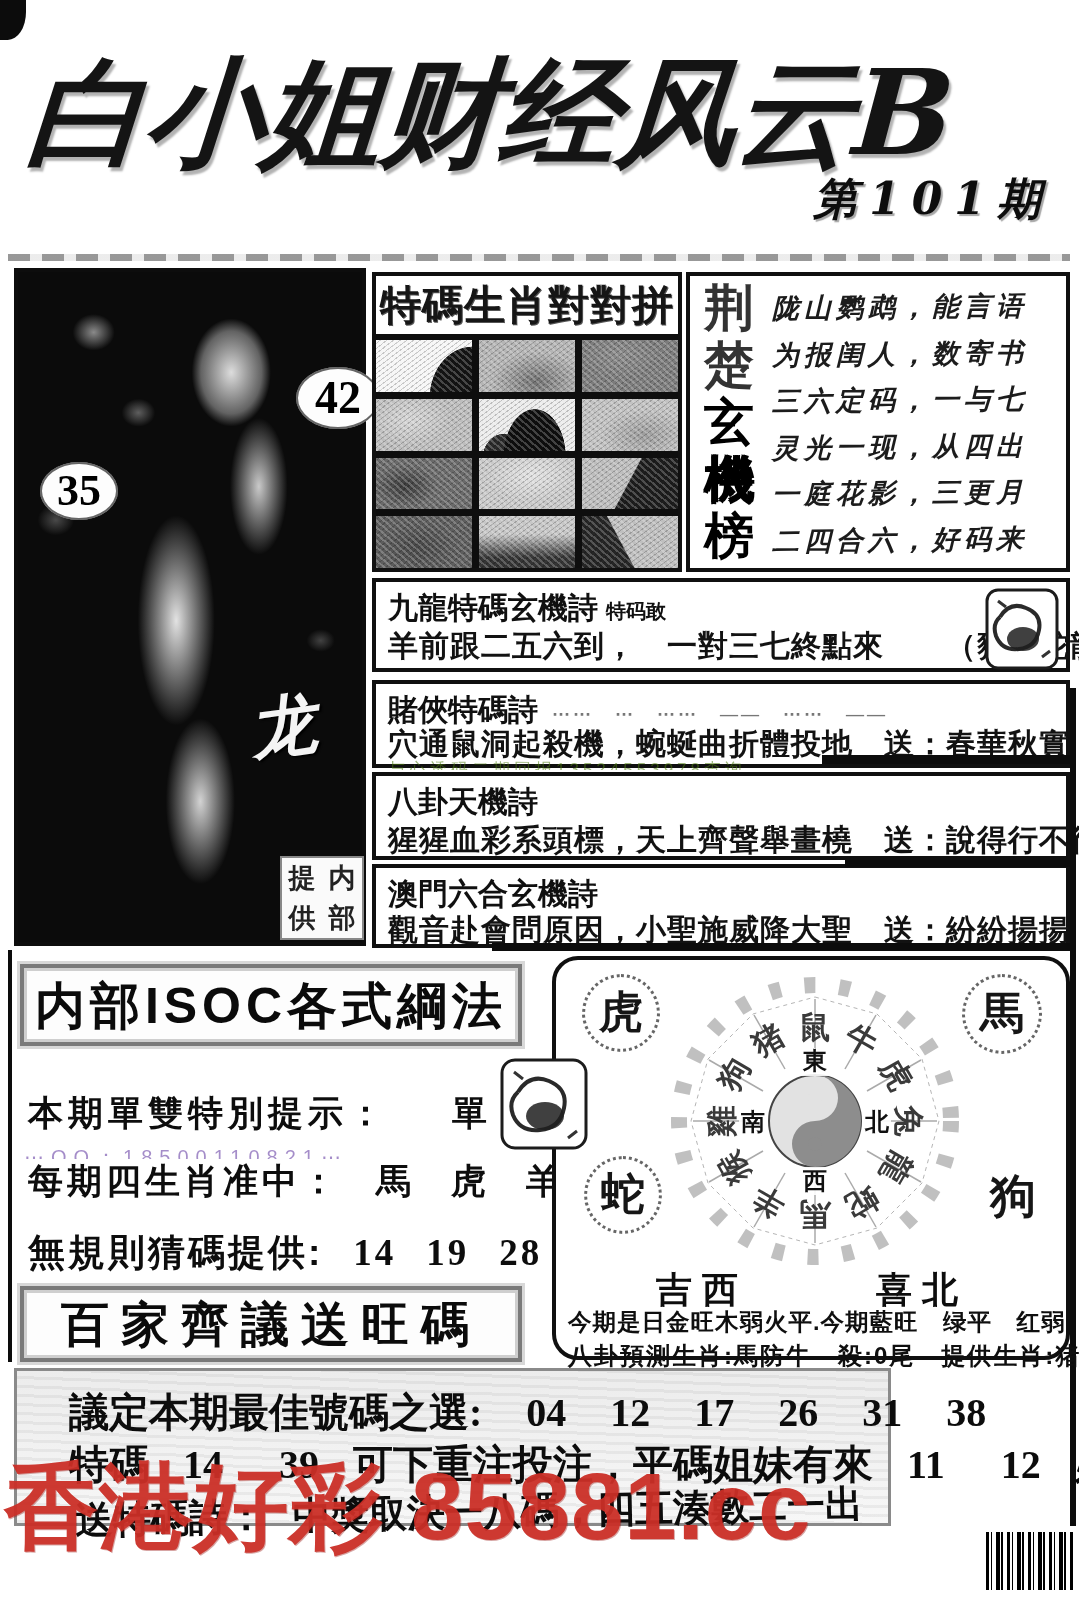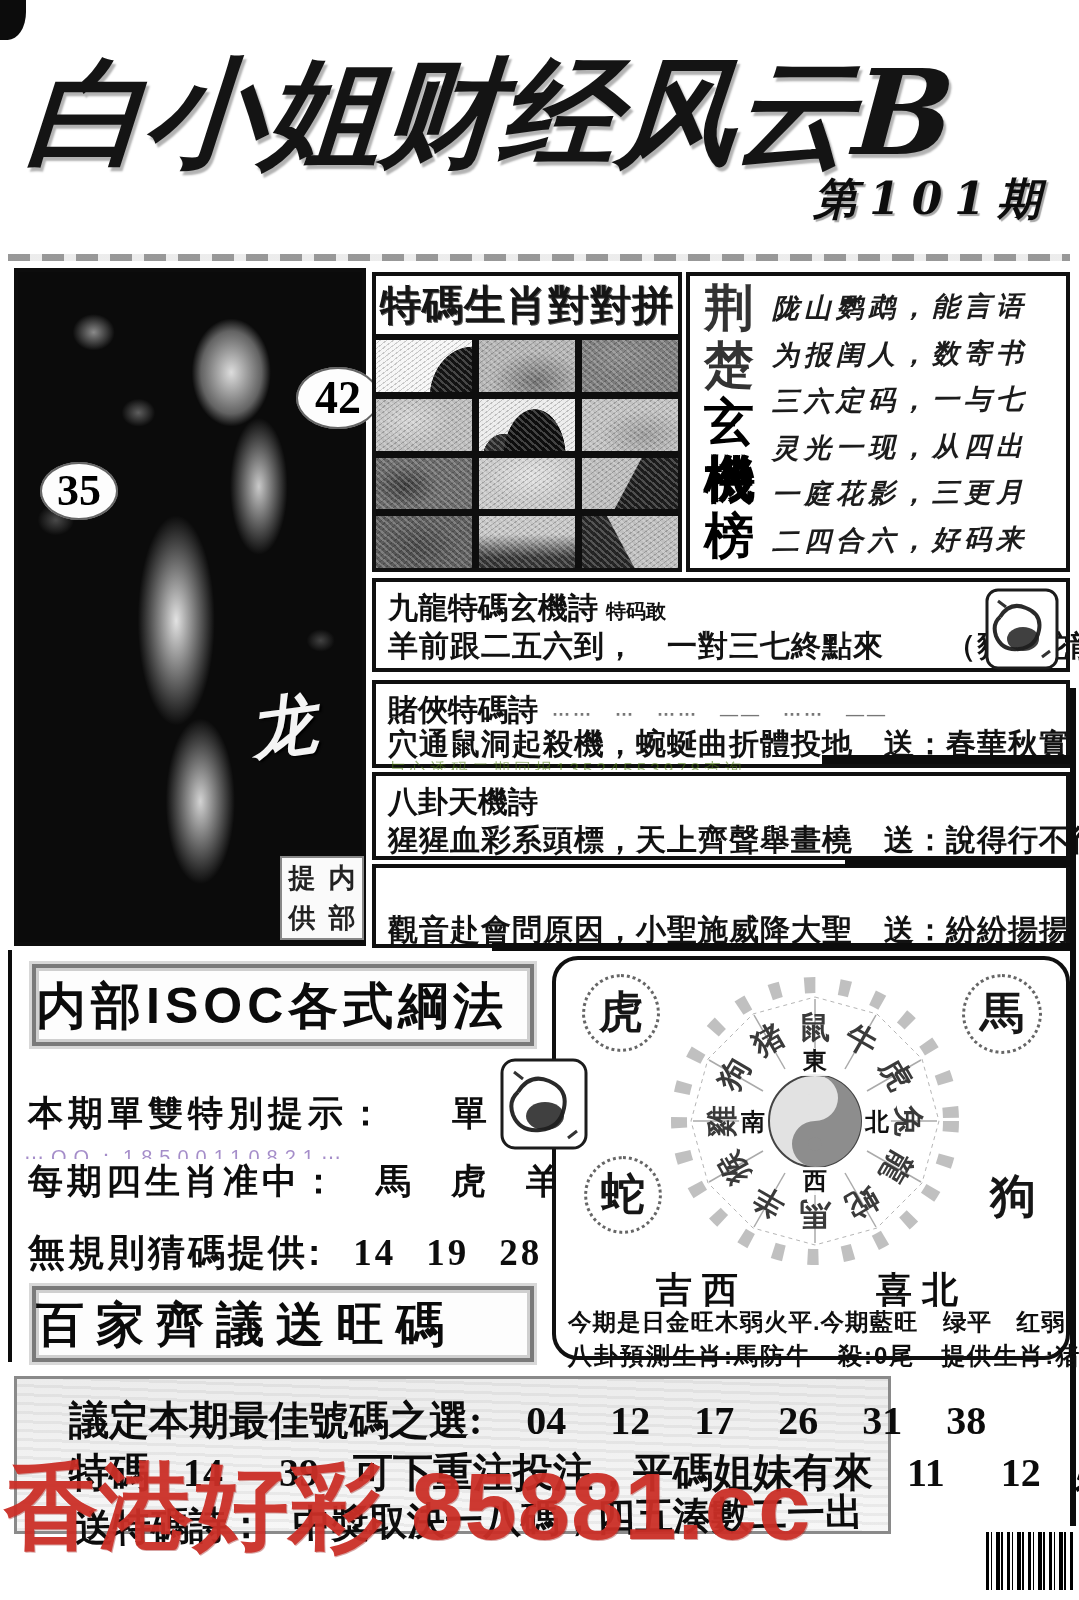--- a/index.html
+++ b/index.html
@@ -85,22 +85,22 @@
   .row1{top:578px;height:94px;}
   .row2{top:680px;height:88px;}
   .row3{top:772px;height:88px;}
   .row4{top:864px;height:84px;}
   .faint-line{position:absolute;left:12px;overflow:hidden;color:#4d7c0f;opacity:.55;font-size:17px;
     letter-spacing:4px;white-space:nowrap;}
   .stamp{position:absolute;}
   .bar{background:#0c0c0c;}
 
   
-  .hdr-box{left:32px;width:502px;border:4px solid #7a7a7a;box-sizing:border-box;background:#fdfdfd;
-    box-shadow:0 0 0 3px #d8d8d8, 0 0 0 3px #cfcfcf inset;}
+  .hdr-box{left:20px;width:502px;border:4px solid #7a7a7a;box-sizing:border-box;background:#fdfdfd;
+    box-shadow:0 0 0 3px #d8d8d8, 0 0 0 3px #cfcfcf inset;text-align:center;}
   .hdr-box div{font-weight:900;color:#0b0b0b;letter-spacing:5px;white-space:nowrap;}
   .hdr1{top:964px;height:82px;}
   .hdr1 div{font-size:50px;line-height:76px;}
   .hdr2{top:1286px;height:76px;}
   .hdr2 div{font-size:48px;line-height:70px;letter-spacing:12px;}
   .lp-row{position:absolute;left:28px;font-weight:900;color:#0d0d0d;white-space:nowrap;}
   .lp1{top:1090px;font-size:35px;letter-spacing:5px;}
   .lp1 .val{margin-left:64px;}
   .lp-faint{left:24px;top:1144px;width:470px;height:15px;overflow:hidden;font-size:20px;color:#4c1d95;
     opacity:.5;letter-spacing:7px;white-space:nowrap;position:absolute;}
@@ -123,21 +123,21 @@
   .luck2{left:320px;}
   .rp-line{position:absolute;left:12px;font-weight:900;color:#0f0f0f;white-space:nowrap;}
   .rp1{top:346px;font-size:23.5px;letter-spacing:1px;}
   .rp2{top:380px;font-size:24px;letter-spacing:2px;}
   .wheelwrap{position:absolute;left:86px;top:6px;width:346px;height:310px;}
 
   
   .band{left:14px;top:1368px;width:877px;height:158px;border:3px solid #8a8a8a;box-sizing:border-box;
     background:
      repeating-linear-gradient(2deg, rgba(0,0,0,.05) 0 3px, rgba(0,0,0,0) 3px 9px),
-     linear-gradient(#ececec,#f7f7f7); margin-top: 8px;}
+     linear-gradient(#ececec,#f7f7f7);}
   .bd-line{position:absolute;font-family:"Liberation Serif", serif;font-weight:900;color:#0c0c0c;white-space:nowrap;}
   .bd1{left:52px;top:14px;font-size:40px;}
   .bd1 .num{margin-left:44px;}
   .bd2{left:52px;top:66px;font-size:40px;}
   .bd2 .num{margin-left:34px;}
   .bd2 .gap{margin-left:56px;}
   .bd3{left:58px;top:116px;font-size:38px;transform:rotate(-1.2deg);}
   .watermark{left:4px;top:1444px;font-size:94px;font-weight:900;color:#cb2f27;letter-spacing:1px;
     z-index:30;white-space:nowrap;opacity:.95;font-family:"Liberation Sans", sans-serif;
     text-shadow:1px 1px 0 rgba(150,20,15,.4);}
@@ -230,20 +230,23 @@
   </div>
 
   <div class="abs row row3">
     <div class="row-title">
       <span>八卦天機詩</span>
     </div>
     <div class="row-line" style="top:44px;">猩猩血彩系頭標，天上齊聲舉畫橈　送：說得行不得</div>
   </div>
 
   <div class="abs row row4">
+    <div class="row-title">
+      <span>澳門六合玄機詩</span>
+    </div>
     <div class="row-line" style="top:42px;">觀音赴會問原因，小聖施威降大聖　送：紛紛揚揚</div>
   </div>
 
   <div class="abs bar" style="left:822px;top:755px;width:252px;height:9px;"></div>
   <div class="abs bar" style="left:845px;top:860px;width:225px;height:7px;"></div>
   <div class="abs bar" style="left:492px;top:943px;width:580px;height:8px;"></div>
   <div class="abs edge-l"></div>
   <div class="abs edge-r"></div>
 
   <div class="abs hdr-box hdr1">

